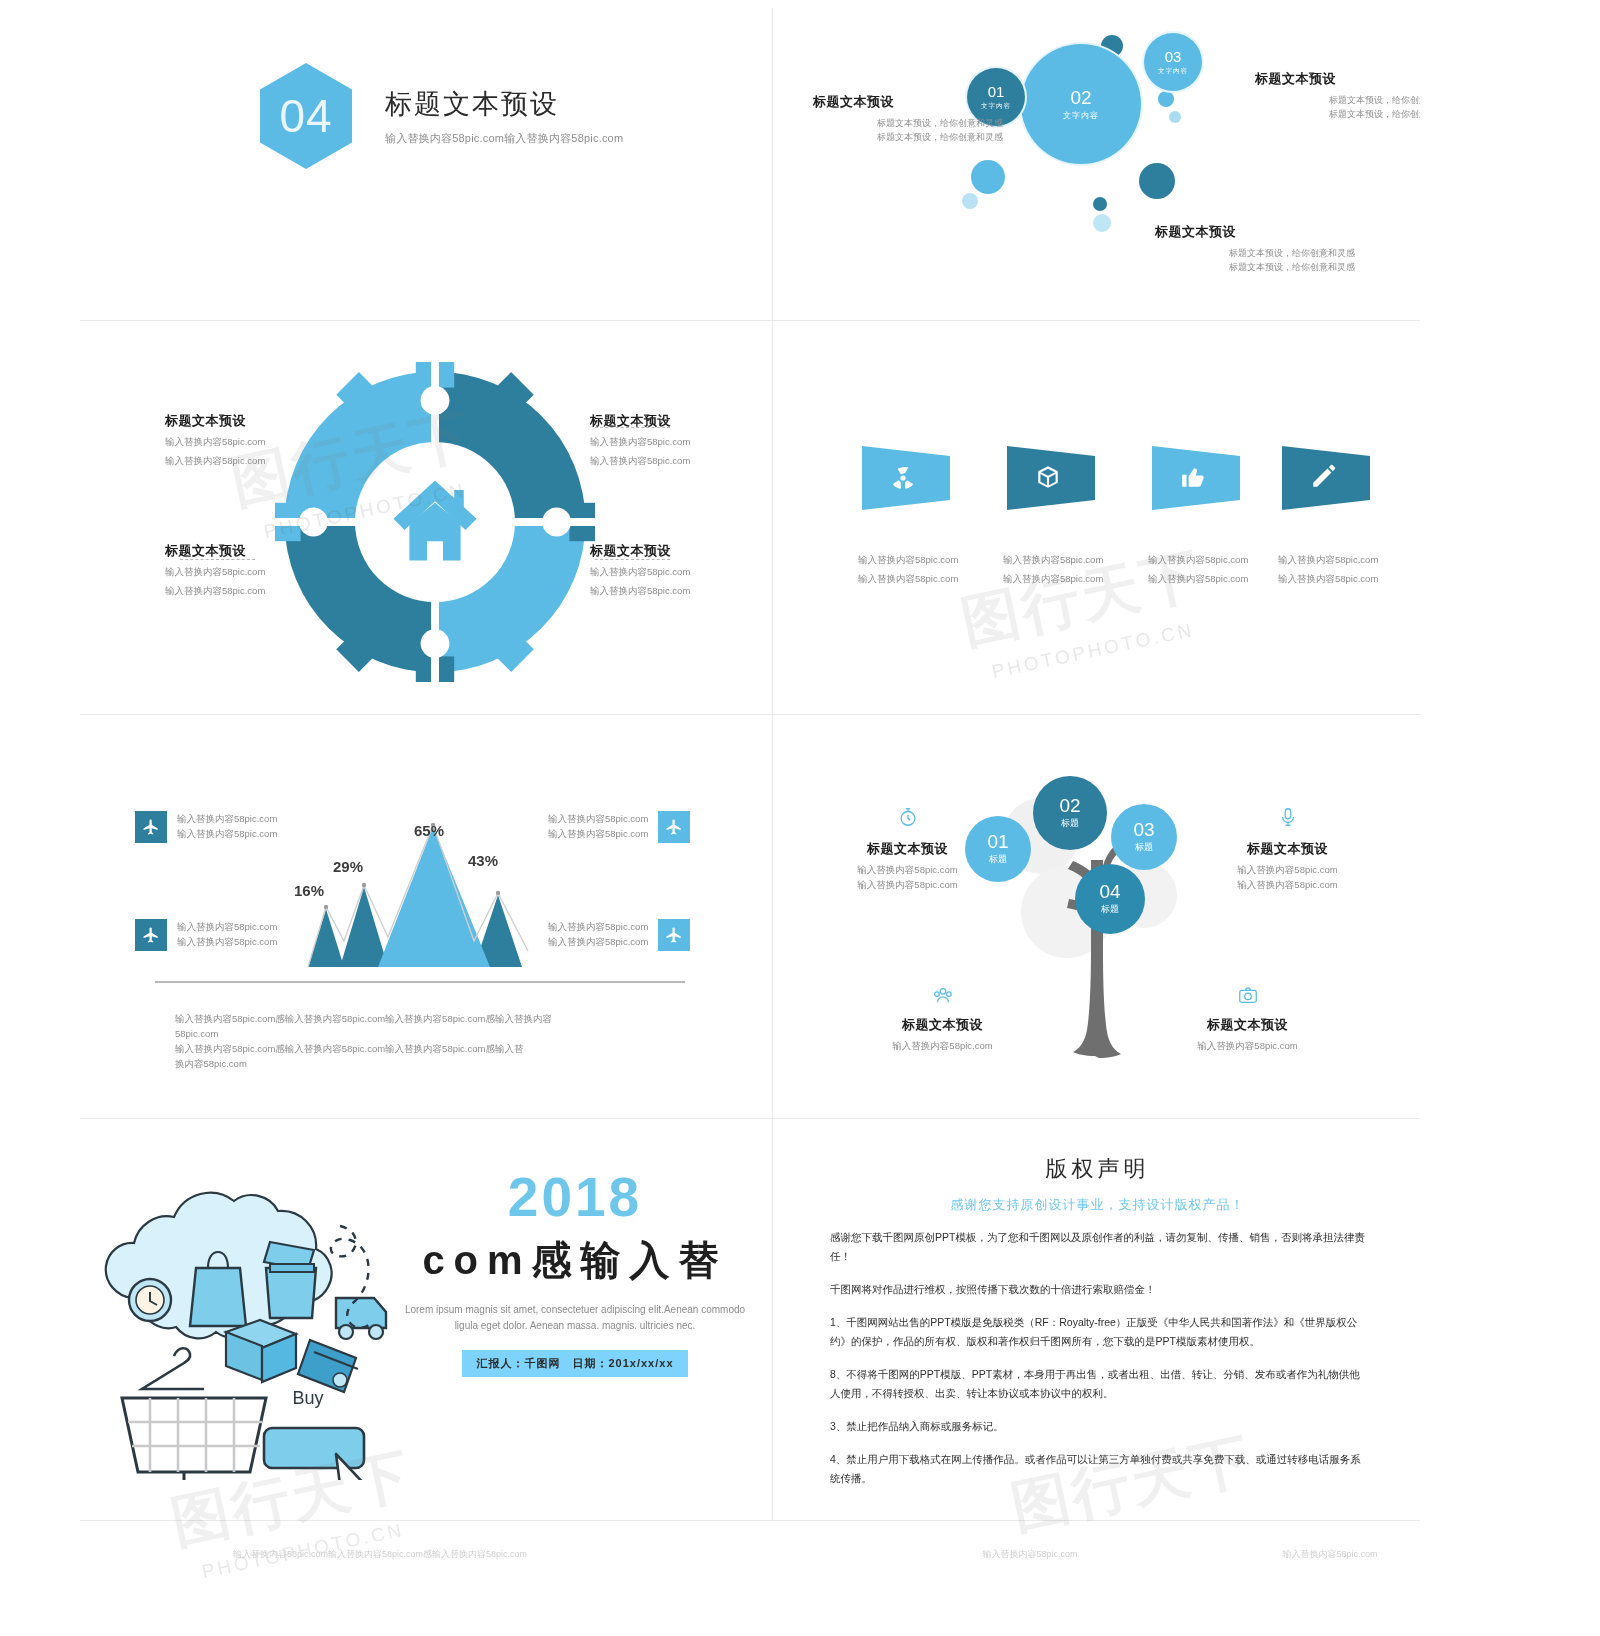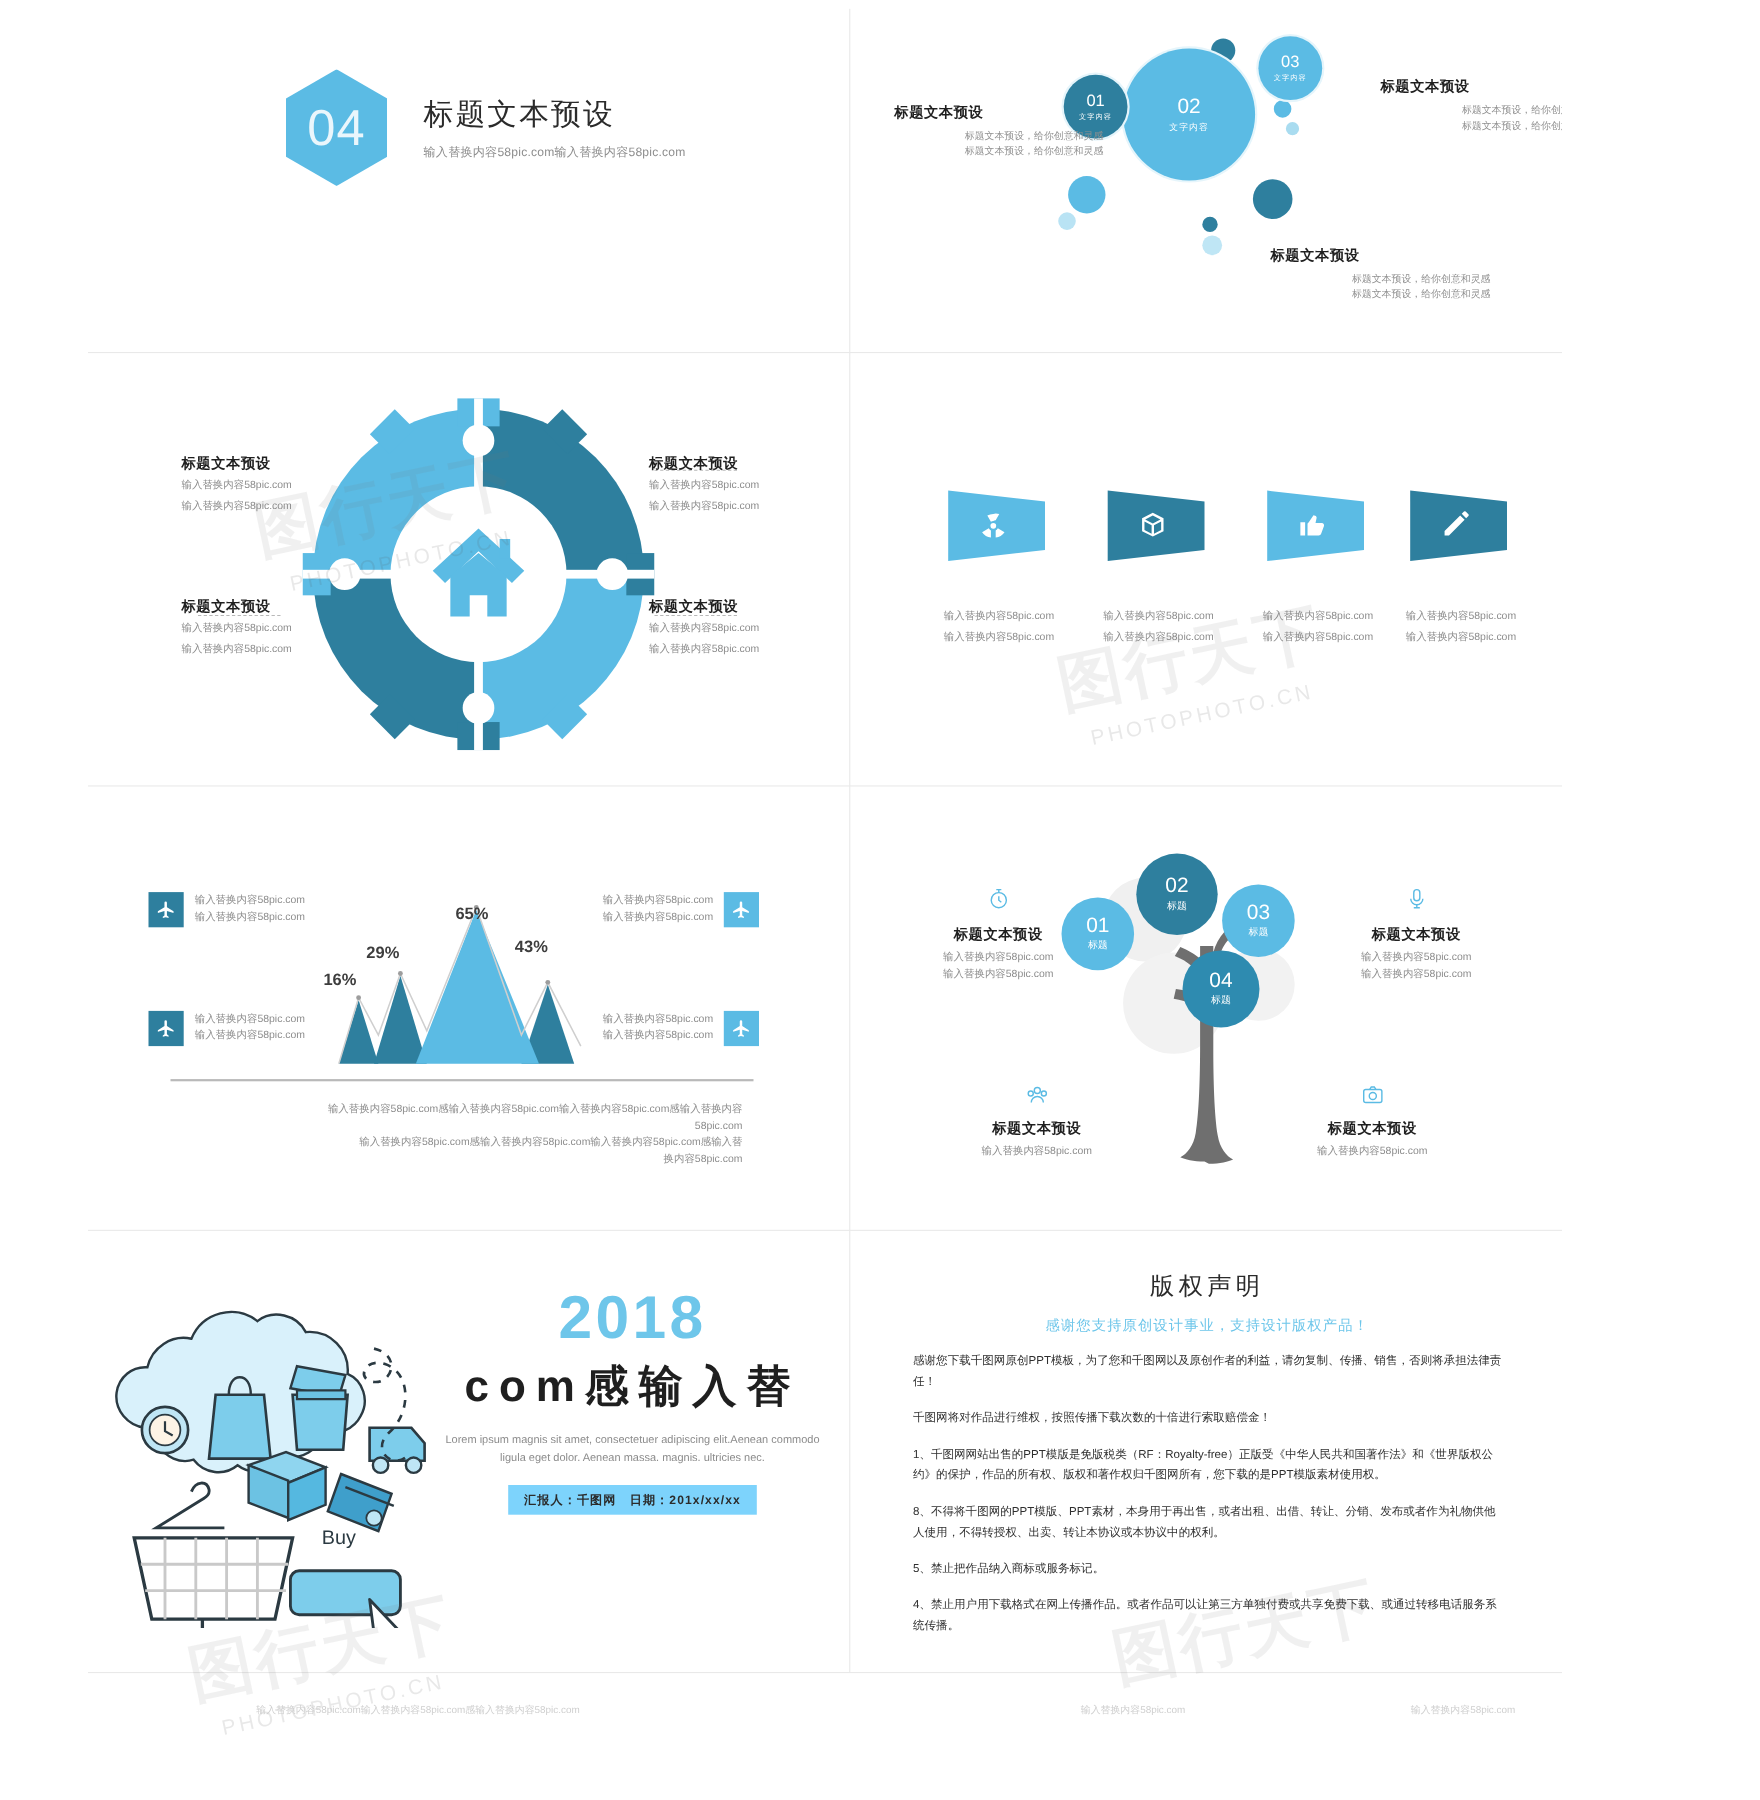--- a/index.html
+++ b/index.html
@@ -323,21 +323,21 @@
       <circle cx="220" cy="102" r="2.2" fill="#9d9d9d"></circle>
     </svg>
 
     <div class="pct" style="left:214px;top:166px;">16%</div>
     <div class="pct" style="left:253px;top:142px;">29%</div>
     <div class="pct" style="left:334px;top:80px;margin-top:26px;">65%</div>
     <div class="pct" style="left:388px;top:136px;">43%</div>
 
     <div style="position:absolute;left:75px;top:265px;width:530px;height:2px;background:#b9b9b9;"></div>
 
-    <div style="position:absolute;left:95px;top:285px;width:500px;text-align:right;">
+    <div style="position:absolute;left:95px;top:295px;width:500px;text-align:left;">
       <div class="t-b" style="margin-top:0;">输入替换内容58pic.com感输入替换内容58pic.com输入替换内容58pic.com感输入替换内容</div>
       <div class="t-b" style="margin-top:0;">58pic.com</div>
       <div class="t-b" style="margin-top:0;">输入替换内容58pic.com感输入替换内容58pic.com输入替换内容58pic.com感输入替</div>
       <div class="t-b" style="margin-top:0;">换内容58pic.com</div>
     </div>
   </div>
 
   <div class="slide s6">
 
     <div style="position:absolute;left:228px;top:82px;width:76px;height:76px;border-radius:50%;background:#f0f0f0;"></div>
@@ -485,21 +485,21 @@
   </div>
 
   <div class="slide s8">
     <div class="cp-title" style="margin-top:34px;">版权声明</div>
     <div class="cp-sub">感谢您支持原创设计事业，支持设计版权产品！</div>
     <div style="padding:0 55px;margin-top:10px;">
       <div class="cp-p">感谢您下载千图网原创PPT模板，为了您和千图网以及原创作者的利益，请勿复制、传播、销售，否则将承担法律责任！</div>
       <div class="cp-p">千图网将对作品进行维权，按照传播下载次数的十倍进行索取赔偿金！</div>
       <div class="cp-p">1、千图网网站出售的PPT模版是免版税类（RF：Royalty-free）正版受《中华人民共和国著作法》和《世界版权公约》的保护，作品的所有权、版权和著作权归千图网所有，您下载的是PPT模版素材使用权。</div>
       <div class="cp-p">8、不得将千图网的PPT模版、PPT素材，本身用于再出售，或者出租、出借、转让、分销、发布或者作为礼物供他人使用，不得转授权、出卖、转让本协议或本协议中的权利。</div>
-      <div class="cp-p">5、禁止把作品纳入商标或服务标记。</div>
+      <div class="cp-p">3、禁止把作品纳入商标或服务标记。</div>
       <div class="cp-p">4、禁止用户用下载格式在网上传播作品。或者作品可以让第三方单独付费或共享免费下载、或通过转移电话服务系统传播。</div>
     </div>
   </div>
 
   <div class="wm wm-big wm-rot" style="left:230px;top:420px;">图行天下</div>
   <div class="wm wm-rot" style="left:262px;top:500px;font-size:19px;">PHOTOPHOTO.CN</div>
   <div class="wm wm-big wm-rot" style="left:960px;top:560px;">图行天下</div>
   <div class="wm wm-rot" style="left:990px;top:640px;font-size:19px;">PHOTOPHOTO.CN</div>
   <div class="wm wm-big wm-rot" style="left:170px;top:1460px;">图行天下</div>
   <div class="wm wm-rot" style="left:200px;top:1540px;font-size:19px;">PHOTOPHOTO.CN</div>

